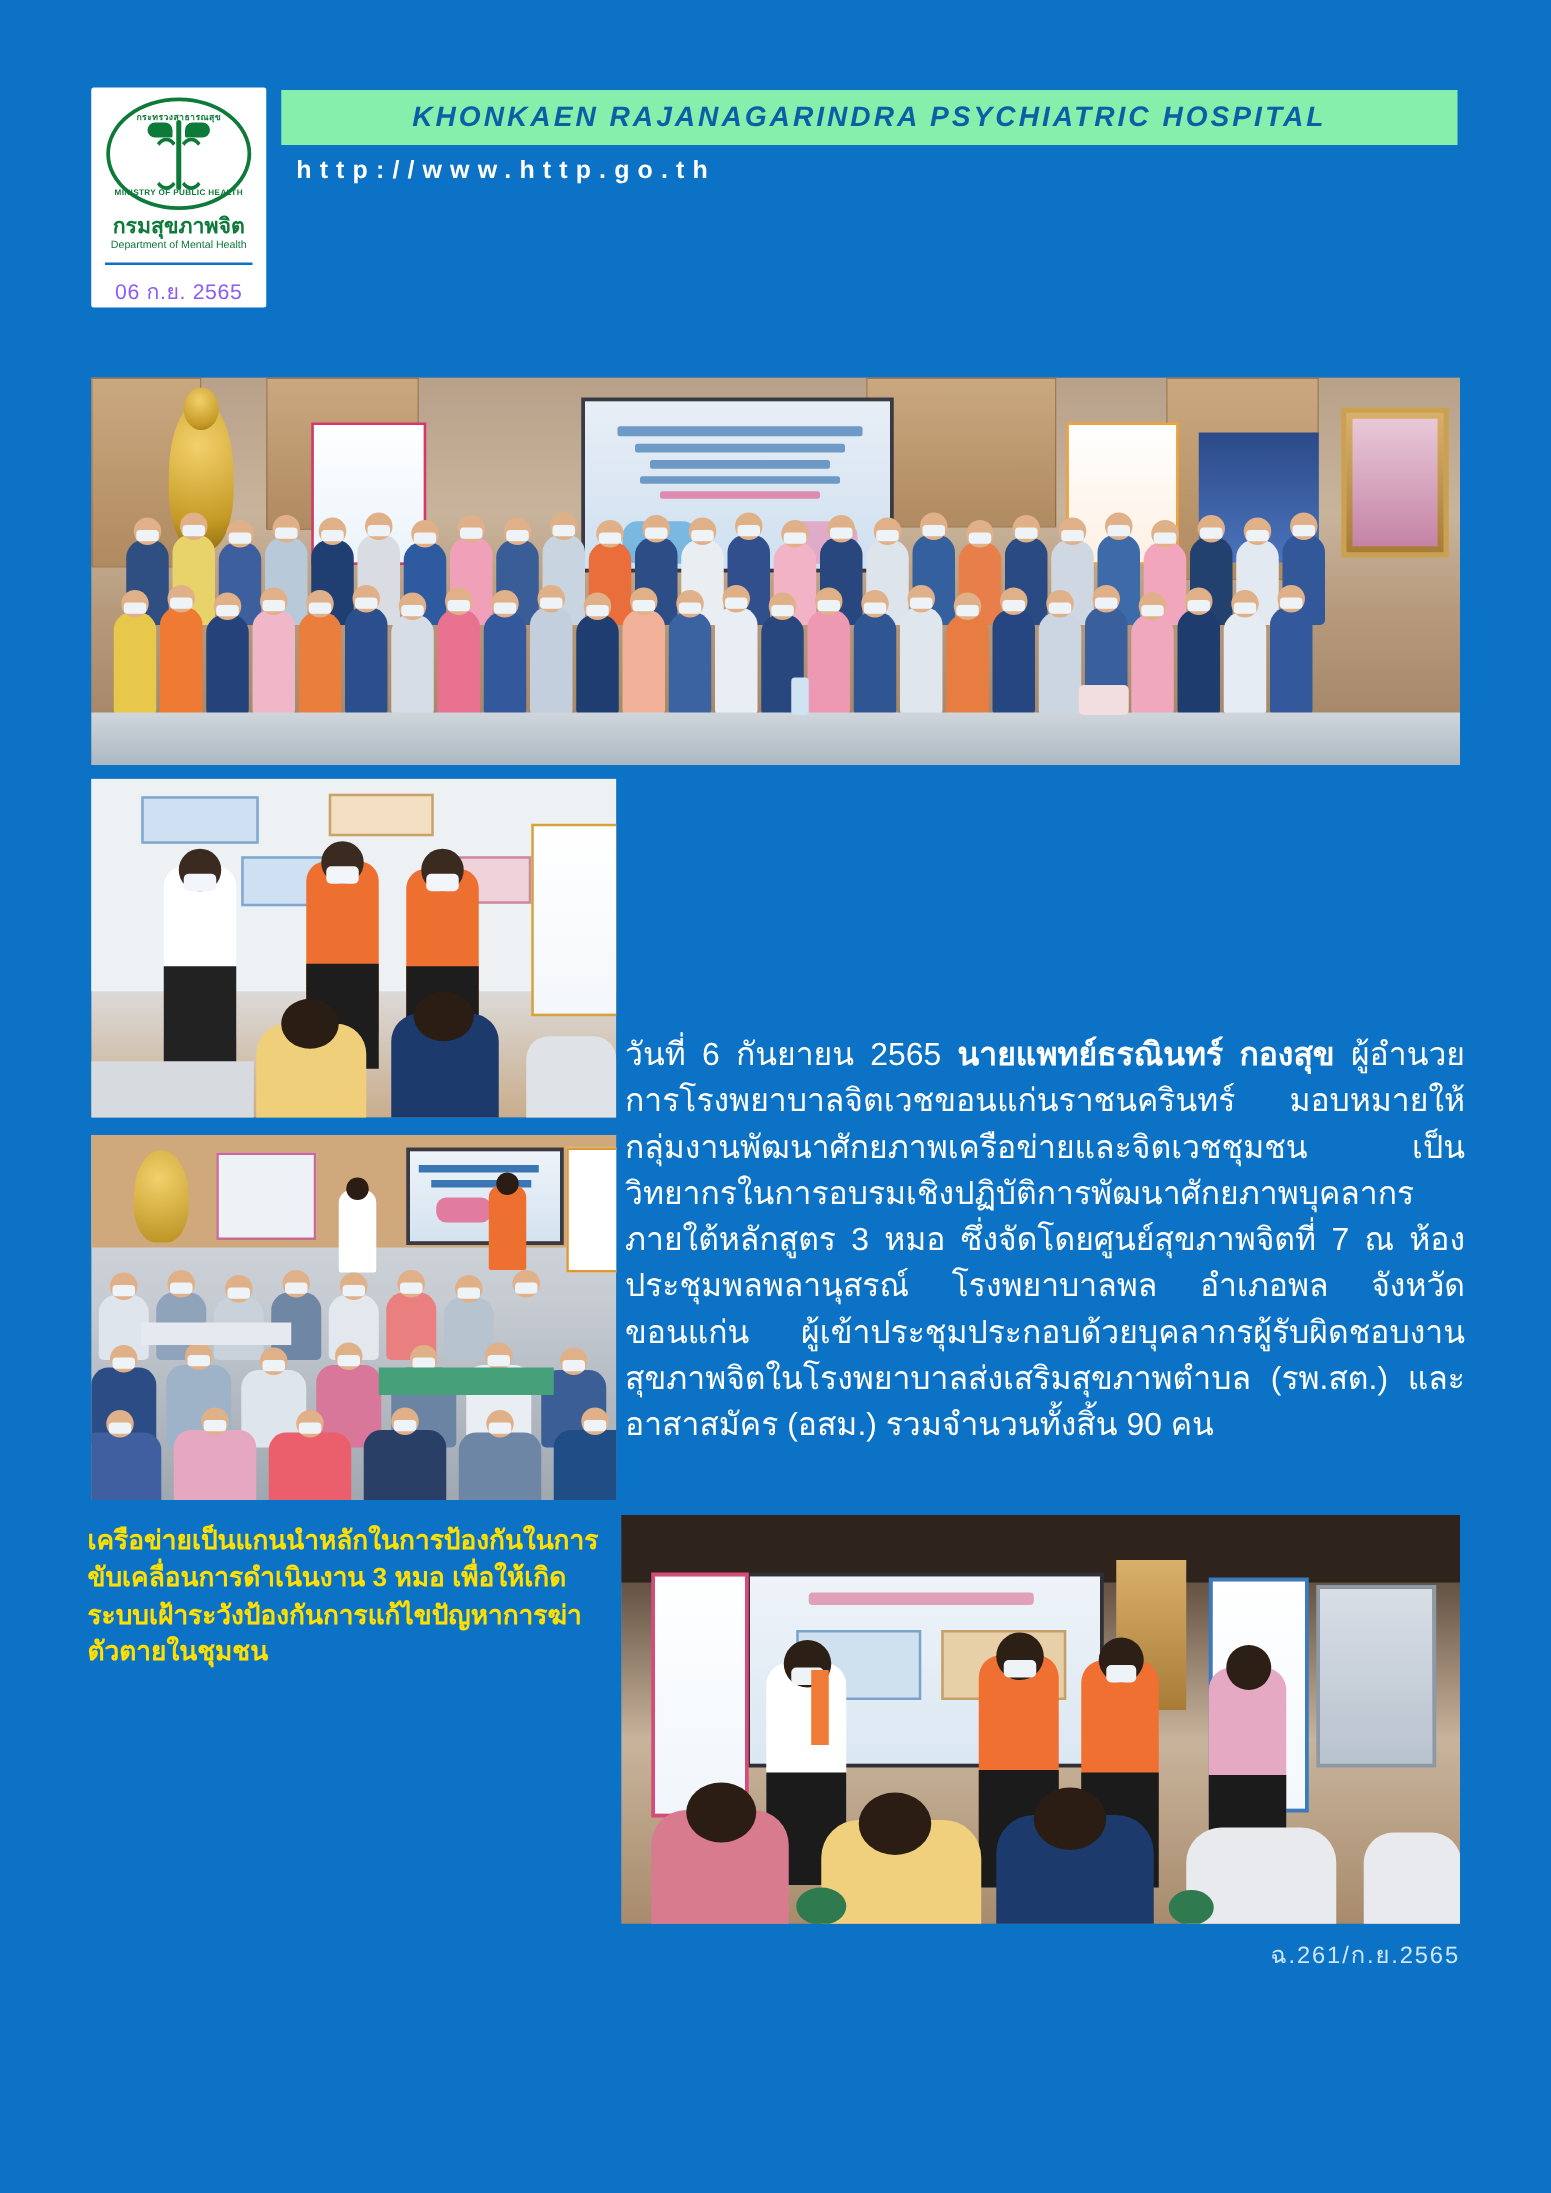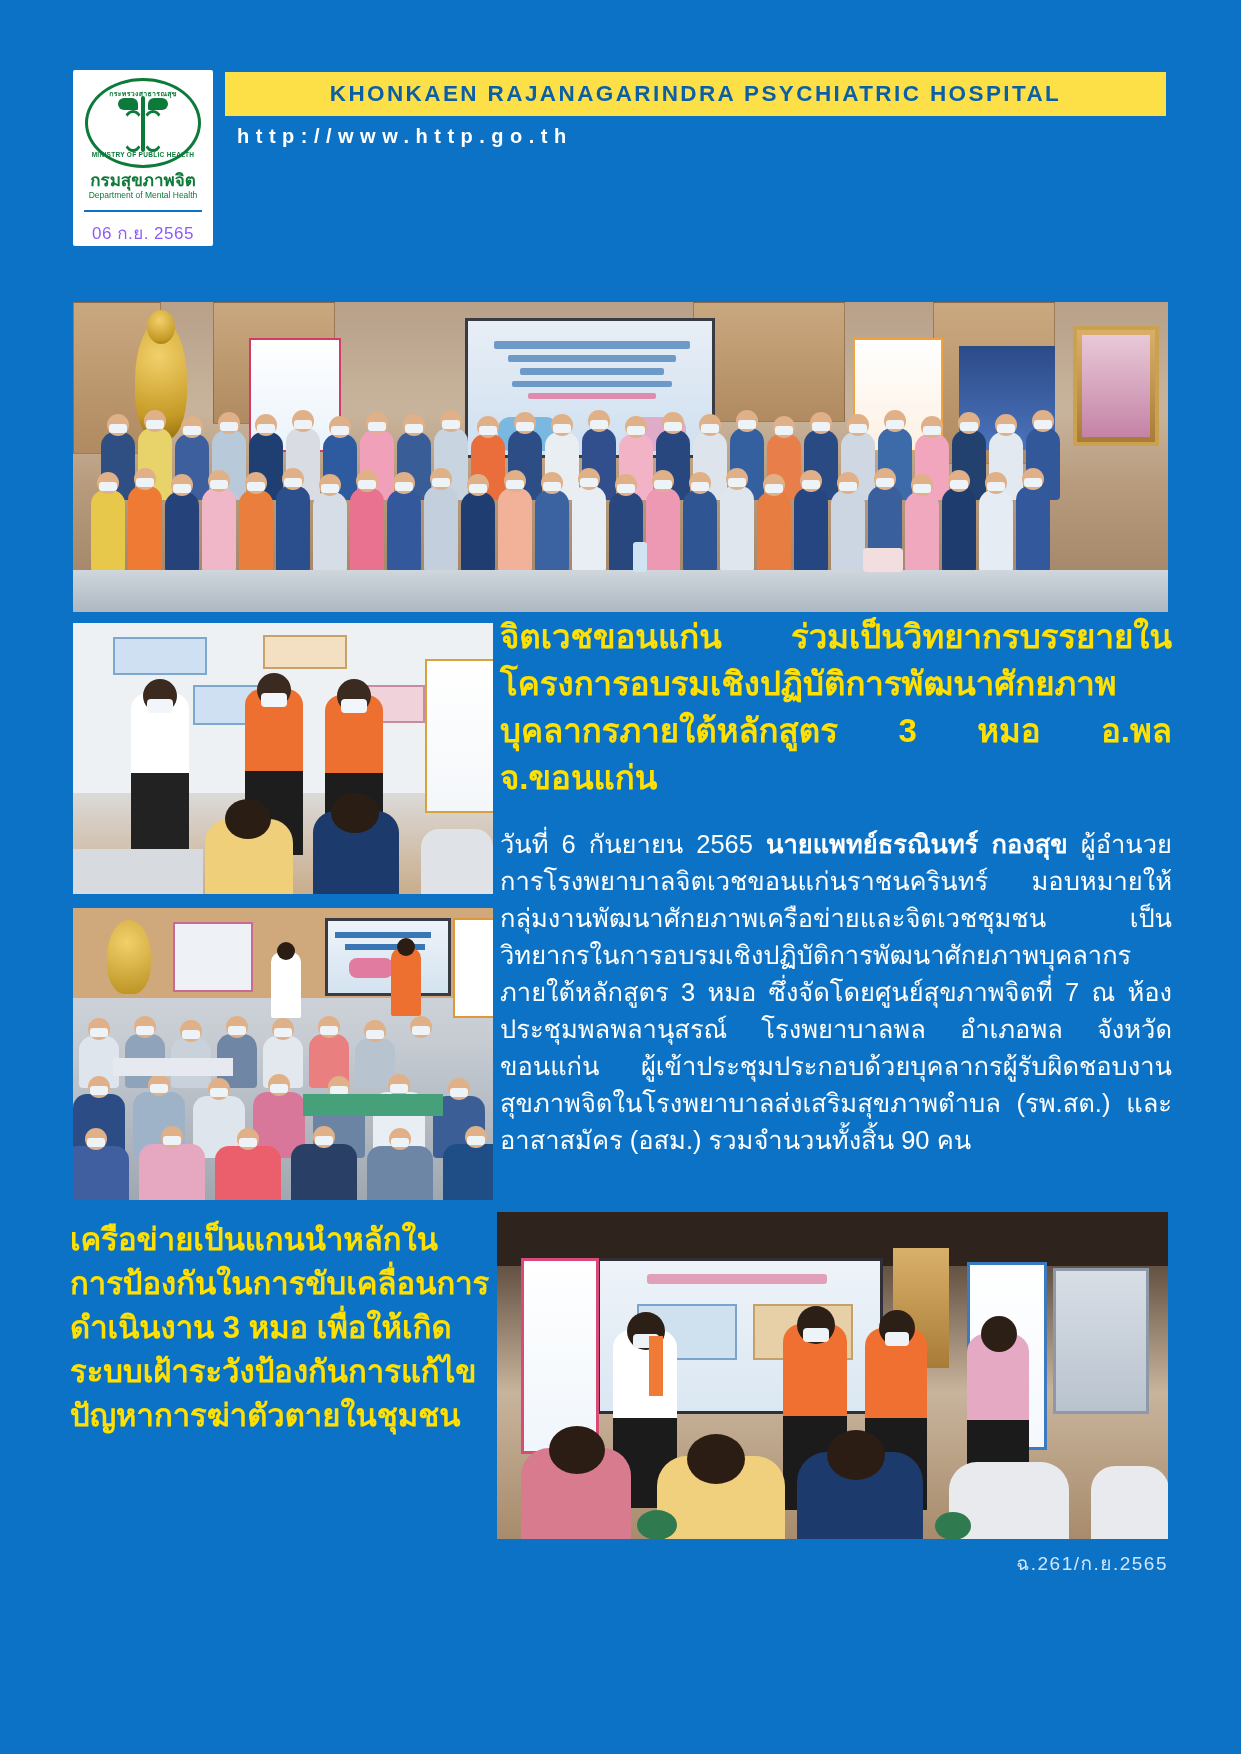--- a/index.html
+++ b/index.html
@@ -128,24 +128,25 @@
     font-weight: normal;
     letter-spacing: .5px;
   }
 
   .hdr-title-bar {
     position: absolute;
     left: 225px;
     top: 72px;
     width: 941px;
     height: 44px;
-    background: #fde047;
+    background: #86efac;
     display: flex;
     align-items: center;
     justify-content: center;
+    font-style: italic;
   }
   .hdr-title-bar span {
     font-size: 22.5px;
     font-weight: bold;
     color: #0b5fa6;
     letter-spacing: 2.4px;
   }
   .hdr-url {
     position: absolute;
     left: 237px;
@@ -317,21 +318,21 @@
     line-height: 1.45;
     text-align: justify;
   }
   .body-text b { font-weight: bold; }
 
   .bottom-quote {
     position: absolute;
     left: 70px;
     top: 1218px;
     width: 420px;
-    font-size: 31px;
+    font-size: 21px;
     font-weight: bold;
     color: #ffe000;
     line-height: 1.42;
   }
 
   .footer-ref {
     position: absolute;
     right: 73px;
     top: 1548px;
     font-size: 19px;
@@ -459,21 +460,20 @@
       <div class="person" style="height:84px;background:#1e3c6e;"></div>
       <div class="person" style="height:82px;background:#e6ecf3;"></div>
       <div class="person" style="height:86px;background:#33589b;"></div>
     </div>
     <div class="table-front"></div>
     <div class="blob" style="left:560px;bottom:40px;width:14px;height:30px;background:#cfe3f2;border-radius:3px;"></div>
     <div class="blob" style="left:790px;bottom:40px;width:40px;height:24px;background:#f2dede;border-radius:4px;"></div>
   </div>
 
 
-  <div class="headline">จิตเวชขอนแก่น ร่วมเป็นวิทยากรบรรยายในโครงการอบรมเชิงปฏิบัติการพัฒนาศักยภาพบุคลากรภายใต้หลักสูตร 3 หมอ อ.พล จ.ขอนแก่น</div>
 
   <div class="photo" id="photo-speakers">
     <div class="room-bg" style="background:linear-gradient(180deg,#e9ecef 0%,#dfe3e8 55%,#c9ad8c 100%);"></div>
     <div class="blob" style="left:0;top:0;width:420px;height:170px;background:#eef1f4;"></div>
     <div class="blob" style="left:40px;top:14px;width:90px;height:34px;background:#cfe0f2;border:2px solid #7fa8cf;"></div>
     <div class="blob" style="left:190px;top:12px;width:80px;height:30px;background:#f3e0c2;border:2px solid #c9a26a;"></div>
     <div class="blob" style="left:120px;top:62px;width:92px;height:36px;background:#cfe0f2;border:2px solid #7fa8cf;"></div>
     <div class="blob" style="left:268px;top:62px;width:80px;height:34px;background:#f0d2da;border:2px solid #c98ba0;"></div>
     <div class="blob" style="left:352px;top:36px;width:66px;height:150px;background:linear-gradient(180deg,#ffffff,#f4f7fa);border:2px solid #d7a23c;"></div>
 

